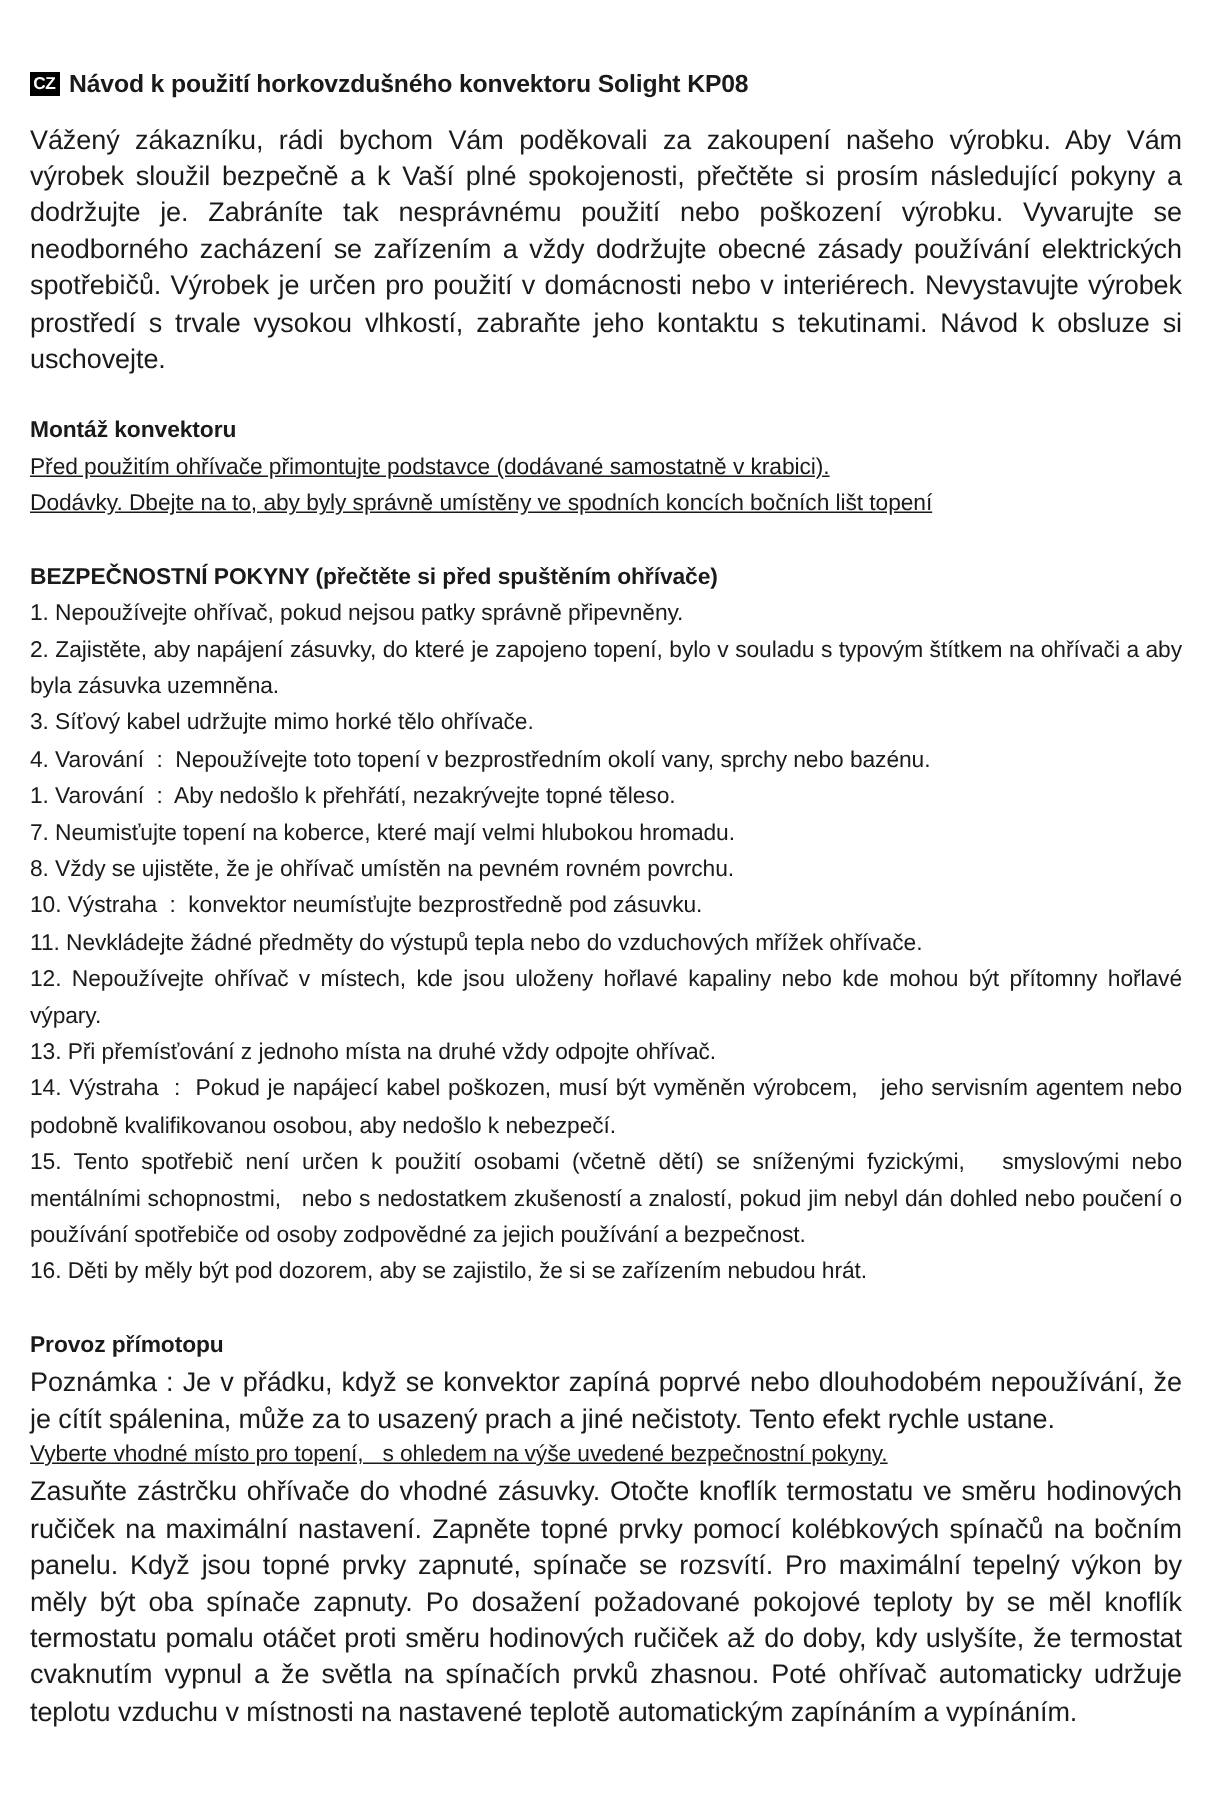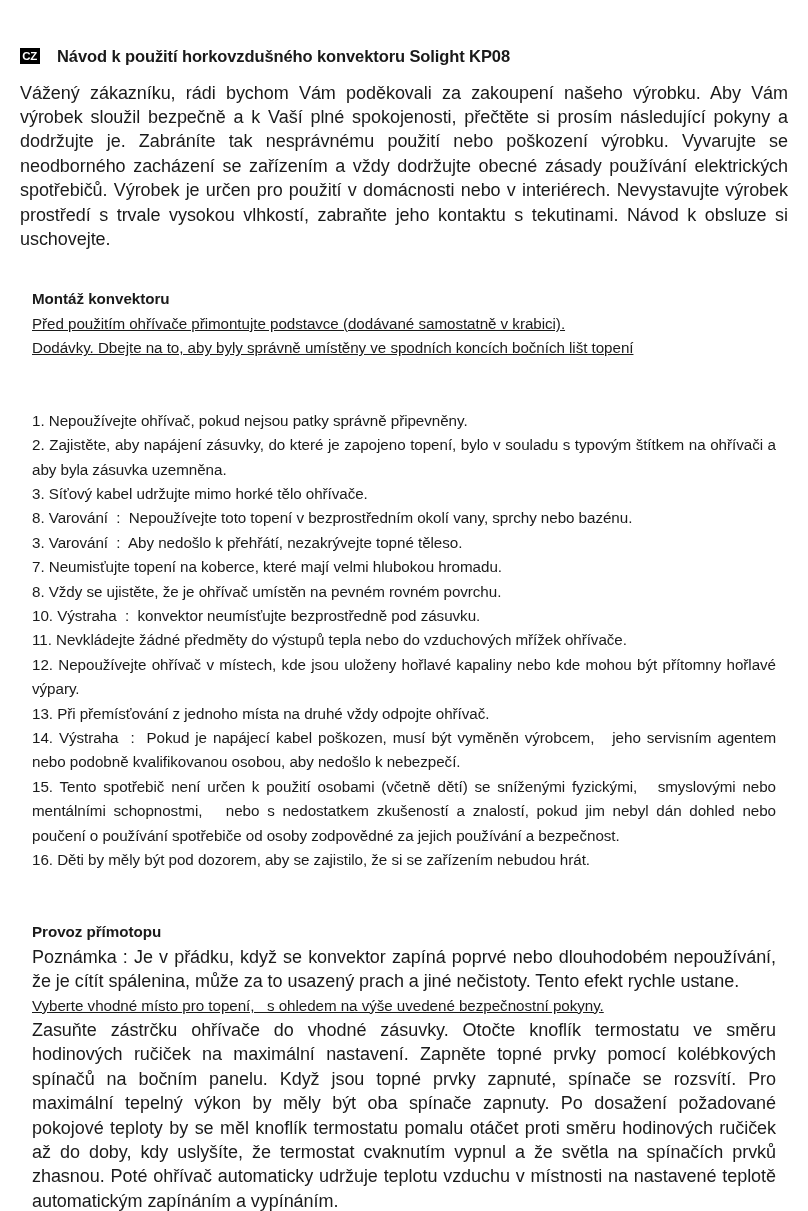--- a/index.html
+++ b/index.html
@@ -21,21 +21,21 @@
     height: 1211px;
     padding: 46px 20px 0 20px;
     position: relative;
     overflow: hidden;
   }
 
   
   .doc-title {
     display: flex;
     align-items: center;
-    gap: 17px;
+    gap: 6px;
     margin: 0 0 14px 0;
     font-size: 16.5px;
     font-weight: bold;
     line-height: 1.25;
     letter-spacing: -0.1px;
   }
   .cz-badge {
     display: inline-flex;
     align-items: center;
     justify-content: center;
@@ -76,21 +76,21 @@
 
   .section-head {
     margin: 0;
     font-size: 15.2px;
     line-height: 24.4px;
     font-weight: bold;
     letter-spacing: -0.05px;
   }
   .spacer-md { height: 24px; }
 
-  .block { margin: 12px; padding: 0; }
+  .block { margin: 0; padding: 0; }
 
   .numlist {
     margin: 0;
     padding: 0;
     list-style: none;
   }
   .numlist li {
     margin: 0;
     padding: 0;
     font-size: 15.2px;
@@ -118,26 +118,27 @@
 
   <div class="block">
     <h2 class="section-head">Montáž konvektoru</h2>
     <p class="line">Před použitím ohřívače přimontujte podstavce (dodávané samostatně v krabici).</p>
     <p class="line">Dodávky. Dbejte na to, aby byly správně umístěny ve spodních koncích bočních lišt topení</p>
   </div>
 
   <div class="spacer-md"></div>
 
   <div class="block">
+    <h2 class="section-head">BEZPEČNOSTNÍ POKYNY (přečtěte si před spuštěním ohřívače)</h2>
     <ul class="numlist">
       <li>1. Nepoužívejte ohřívač, pokud nejsou patky správně připevněny.</li>
       <li>2. Zajistěte, aby napájení zásuvky, do které je zapojeno topení, bylo v souladu s typovým štítkem na ohřívači a aby byla zásuvka uzemněna.</li>
       <li>3. Síťový kabel udržujte mimo horké tělo ohřívače.</li>
-      <li>8. Varování  :  Nepoužívejte toto topení v bezprostředním okolí vany, sprchy nebo bazénu.</li>
-      <li>3. Varování  :  Aby nedošlo k přehřátí, nezakrývejte topné těleso.</li>
+      <li>4. Varování  :  Nepoužívejte toto topení v bezprostředním okolí vany, sprchy nebo bazénu.</li>
+      <li>1. Varování  :  Aby nedošlo k přehřátí, nezakrývejte topné těleso.</li>
       <li>7. Neumisťujte topení na koberce, které mají velmi hlubokou hromadu.</li>
       <li>8. Vždy se ujistěte, že je ohřívač umístěn na pevném rovném povrchu.</li>
       <li>10. Výstraha  :  konvektor neumísťujte bezprostředně pod zásuvku.</li>
       <li>11. Nevkládejte žádné předměty do výstupů tepla nebo do vzduchových mřížek ohřívače.</li>
       <li>12. Nepoužívejte ohřívač v místech, kde jsou uloženy hořlavé kapaliny nebo kde mohou být přítomny hořlavé výpary.</li>
       <li>13. Při přemísťování z jednoho místa na druhé vždy odpojte ohřívač.</li>
       <li>14. Výstraha  :  Pokud je napájecí kabel poškozen, musí být vyměněn výrobcem,   jeho servisním agentem nebo podobně kvalifikovanou osobou, aby nedošlo k nebezpečí.</li>
       <li>15. Tento spotřebič není určen k použití osobami (včetně dětí) se sníženými fyzickými,   smyslovými nebo mentálními schopnostmi,   nebo s nedostatkem zkušeností a znalostí, pokud jim nebyl dán dohled nebo poučení o používání spotřebiče od osoby zodpovědné za jejich používání a bezpečnost.</li>
       <li>16. Děti by měly být pod dozorem, aby se zajistilo, že si se zařízením nebudou hrát.</li>
     </ul>

